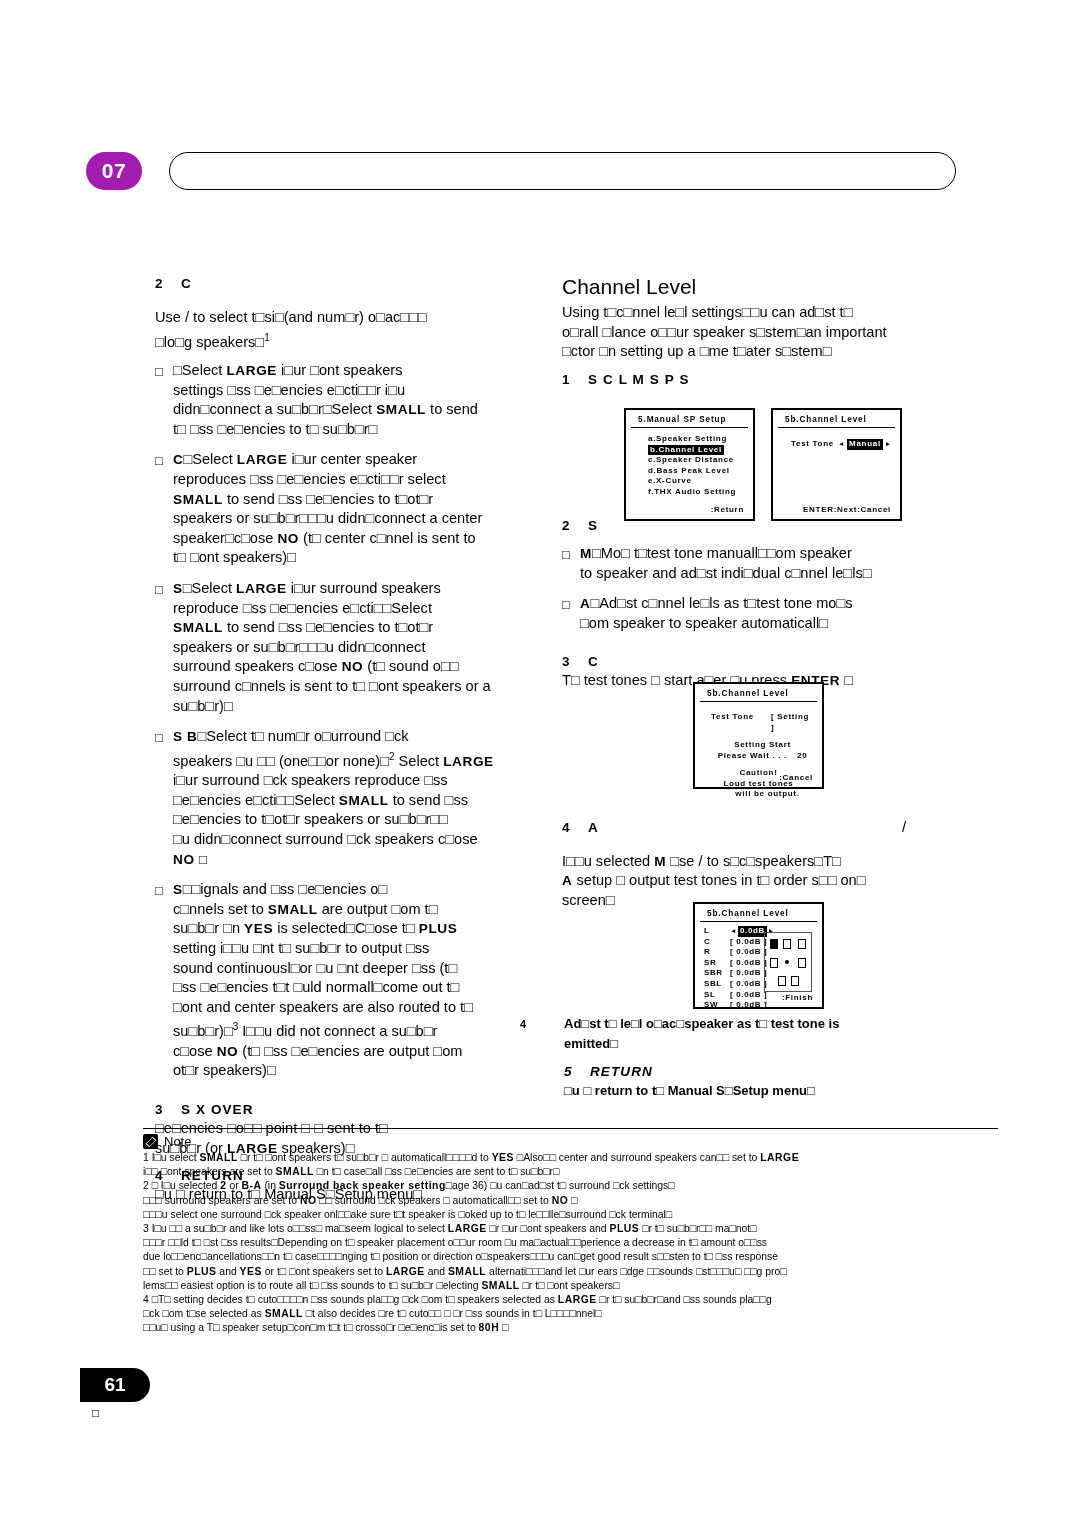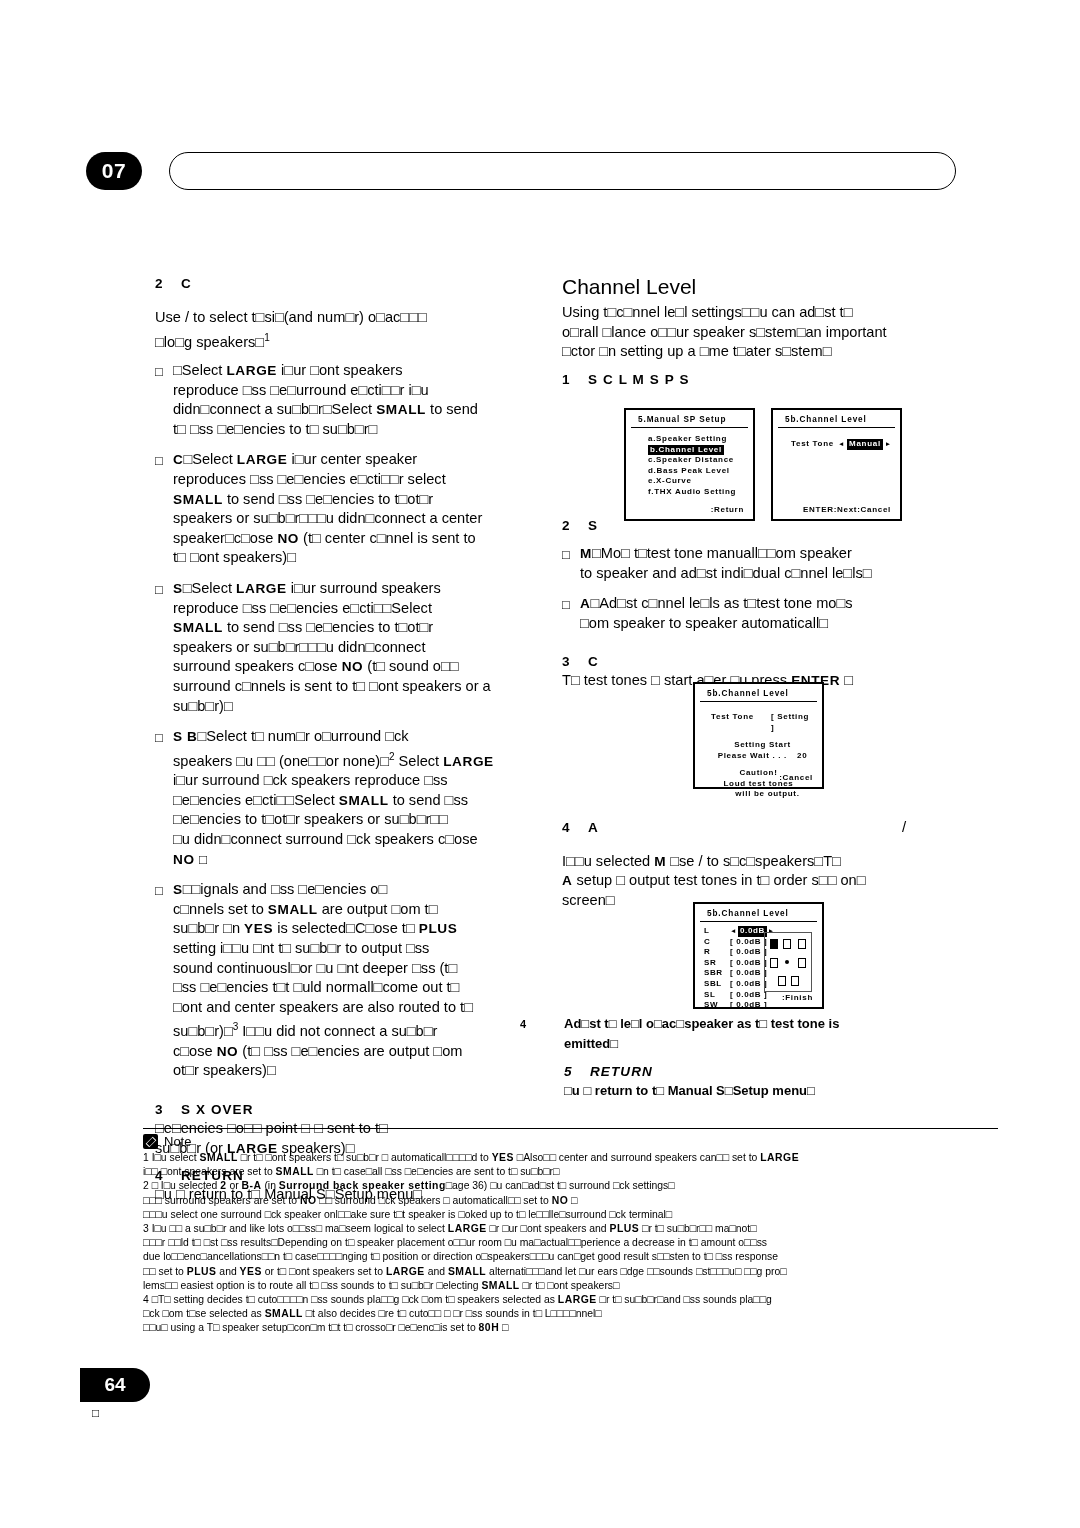--- a/index.html
+++ b/index.html
@@ -27,21 +27,21 @@
     top: 152px;
     width: 870px;
     height: 42px;
   }
   .chapter-badge {
     position: absolute;
     left: 0;
     top: 0;
     width: 56px;
     height: 38px;
-    background: #000000;
+    background: #a21caf;
     border-radius: 19px;
     color: #ffffff;
     font-size: 21px;
     font-weight: bold;
     display: flex;
     align-items: center;
     justify-content: center;
     letter-spacing: 0.5px;
   }
   .header-pill {
@@ -305,21 +305,21 @@
       <span>Use  /      to select t□si□(and num□r) o□ac□□□</span><br>
       <span>□lo□g speakers□</span><span class="sup">1</span>
     </p>
     <div class="gap-s"></div>
 
     <ul class="bullets">
 
       <li>
         <span class="bul">□</span>
         <span>□Select </span><span class="bold-term">LARGE</span><span>   i□ur □ont speakers</span><br>
-        <span>reproduce □ss □e□urround e□cti□□r i□u</span><br>
+        <span>settings □ss □e□encies e□cti□□r i□u</span><br>
         <span>didn□connect a su□b□r□Select </span><span class="bold-term">SMALL</span><span>   to send</span><br>
         <span>t□ □ss □e□encies to t□ su□b□r□</span>
       </li>
 
       <li>
         <span class="bul">□</span>
         <span class="bold-term">C</span><span>□Select </span><span class="bold-term">LARGE</span><span>   i□ur center speaker</span><br>
         <span>reproduces □ss □e□encies e□cti□□r select</span><br>
         <span class="bold-term">SMALL</span><span>   to send □ss □e□encies to t□ot□r</span><br>
         <span>speakers or su□b□r□□□u didn□connect a center</span><br>
@@ -604,16 +604,16 @@
         <div class="note-line"><span>□□□r □□ld t□ □st □ss results□Depending on t□ speaker placement o□□ur room □u ma□actual□□perience a decrease in                      t□ amount o□□ss</span></div>
         <div class="note-line"><span>due lo□□enc□ancellations□□n t□ case□□□□nging t□ position or direction o□speakers□□□u can□get good result            s□□sten to t□ □ss response</span></div>
         <div class="note-line"><span>□□ set to    </span><span class="b">PLUS</span><span>  and </span><span class="b">YES</span><span>  or t□ □ont speakers set to  </span><span class="b">LARGE</span><span>   and </span><span class="b">SMALL</span><span>   alternati□□□and let □ur ears □dge □□sounds □st□□□u□ □□g pro□</span></div>
         <div class="note-line"><span>lems□□ easiest option is to route all t□ □ss sounds to t□ su□b□r □electing                      </span><span class="b">SMALL</span><span>   □r t□ □ont speakers□</span></div>
         <div class="note-line"><span>4 □T□ setting decides t□ cuto□□□□n □ss sounds pla□□g □ck □om t□ speakers selected as          </span><span class="b">LARGE</span><span>   □r t□ su□b□r□and □ss sounds pla□□g</span></div>
         <div class="note-line"><span>□ck □om t□se selected as    </span><span class="b">SMALL</span><span>   □t also decides □re t□ cuto□□ □ □r □ss sounds in t□ L□□□□nnel□</span></div>
         <div class="note-line"><span>    □□u□ using a T□ speaker setup□con□m t□t t□ crosso□r □e□enc□is set to               </span><span class="b">80H</span><span>  □</span></div>
       </div>
   </div>
 
-  <div class="page-num">64</div>
+  <div class="page-num">61</div>
   <div class="page-num-sub">□</div>
 
 </div>
 
 </body></html>

